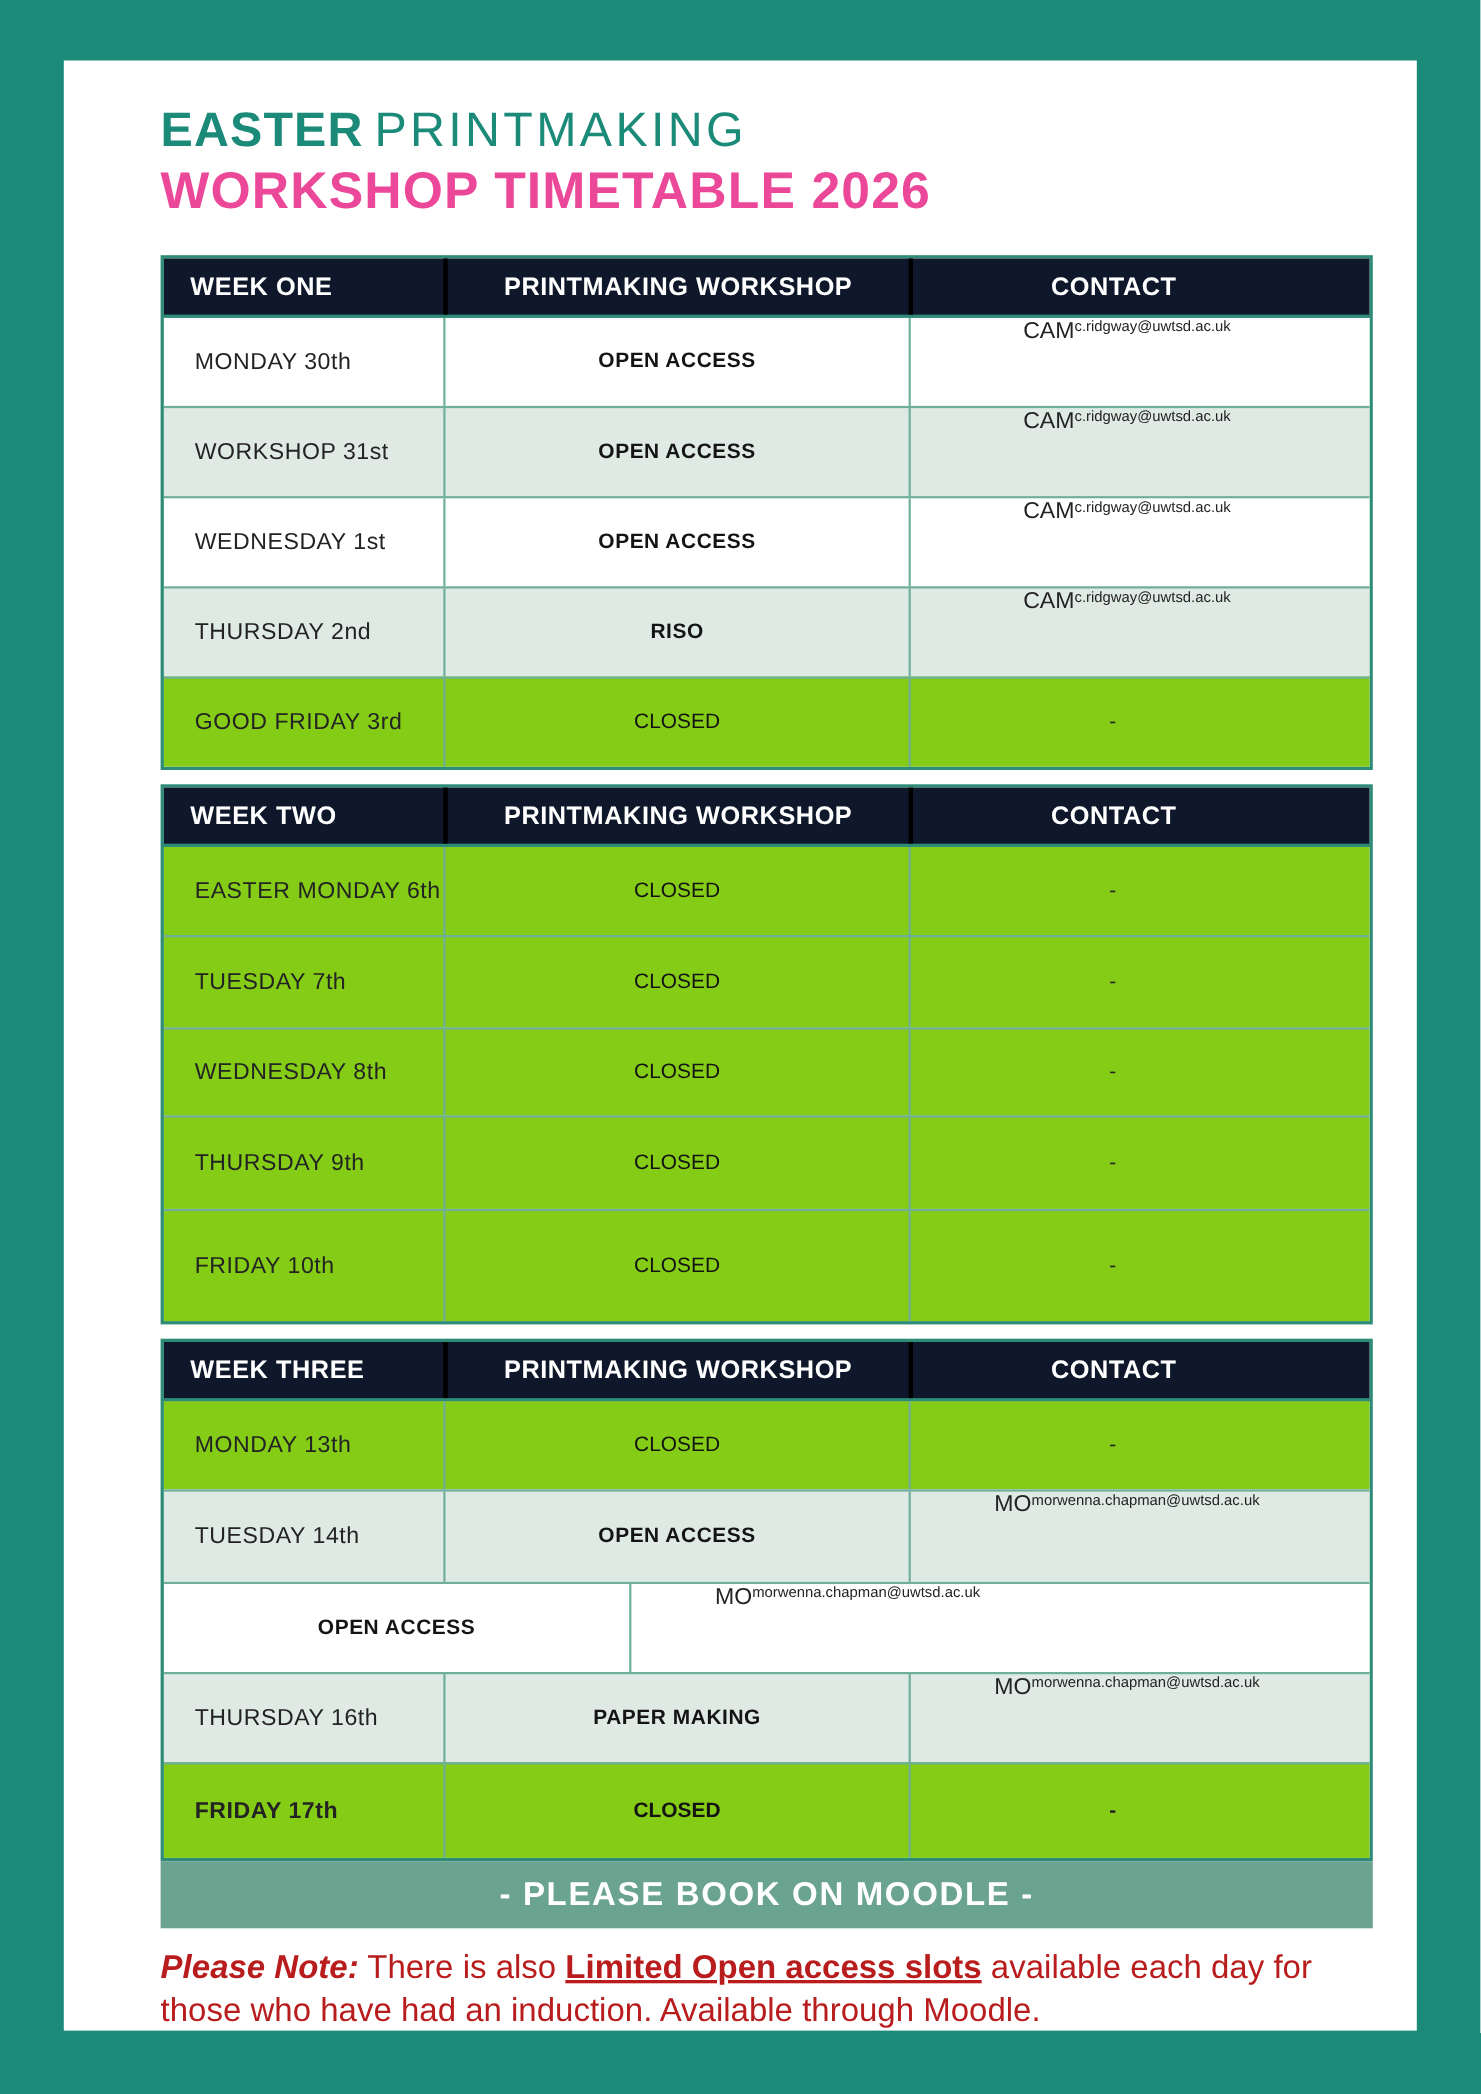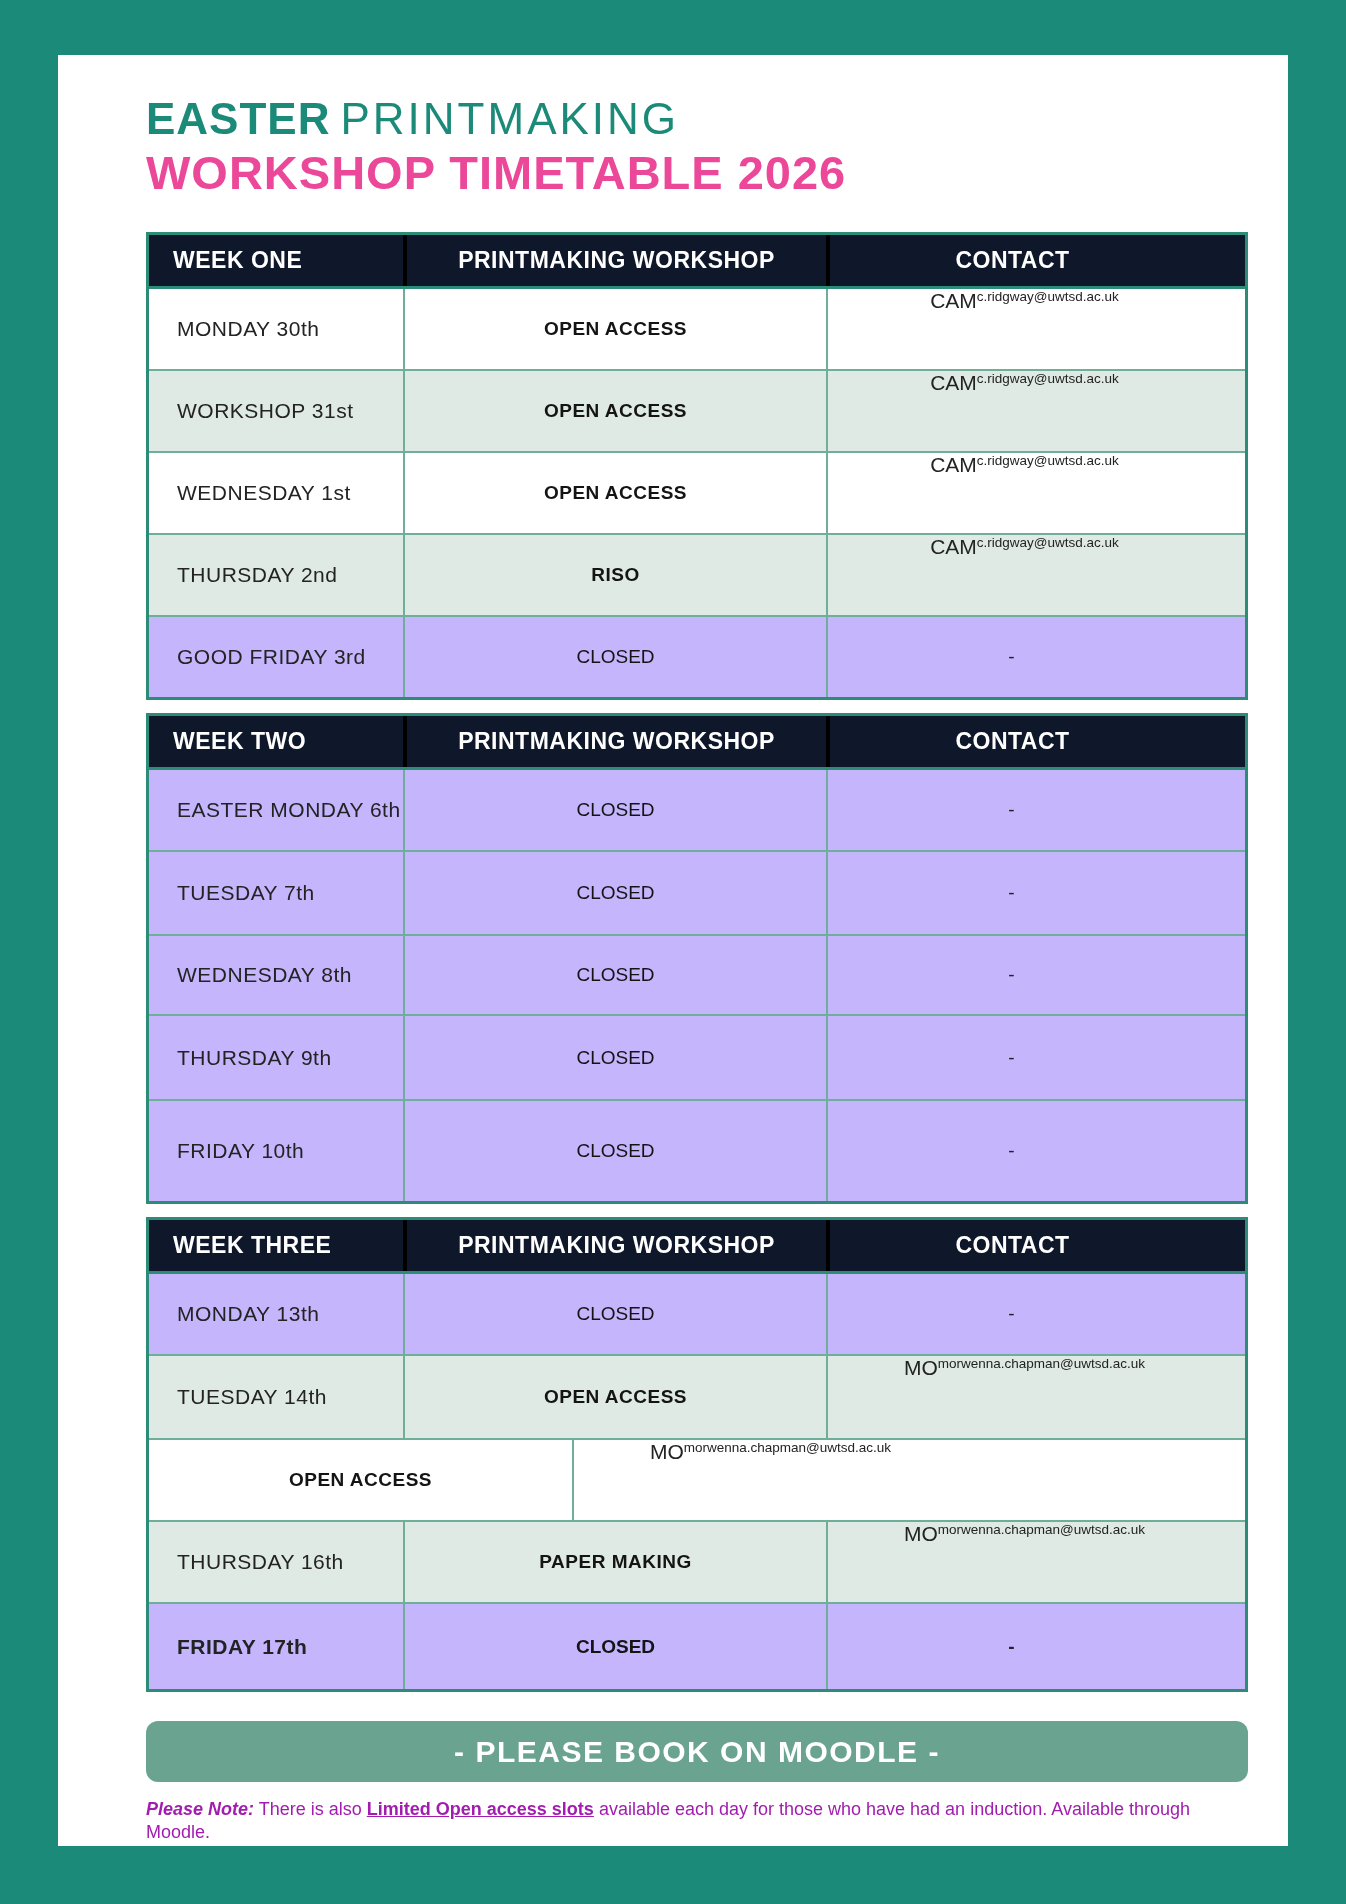--- a/index.html
+++ b/index.html
@@ -34,39 +34,39 @@
   .col-ct  { width:369px; }
   .th.col-day { padding-left:24px; }
   .th.col-ws, .th.col-ct { justify-content:center; }
 
   .tr { display:flex; height:80px; border-top:2px solid #6fae9b; }
   .tr.r0 { border-top:none; }
   .h82 { height:82px; } .h78 { height:78px; } .h83 { height:83px; }
   .h100 { height:100px; } .h85 { height:85px;font-weight:bold; }
   .bg-white { background:#ffffff; }
   .bg-green { background:#dfeae4; }
-  .bg-peach { background:#c4b5fd; }
+  .bg-peach { background:#84cc16; }
 
   .td { box-sizing:border-box; }
   .td + .td { border-left:2px solid #6fae9b; }
   .td.col-day { display:flex; align-items:center; padding-left:28px; font-size:21px; color:#232323; letter-spacing:0.5px; }
   .td.col-ws  { display:flex; align-items:center; justify-content:center; font-size:19px; color:#141414; }
   .td.col-ws.ws-bold { font-weight:bold; letter-spacing:0.5px; }
   .td.col-ct.contact { display:flex; flex-direction:row; justify-content:center; padding-left:26px; }
   .cname  { font-size:21px; color:#232323; margin-bottom:5px; }
   .cemail { font-size:13.5px; color:#232323; }
   .td.col-ct.dash { display:flex; align-items:center; justify-content:center; font-size:19px; color:#232323; }
 
   
   .banner {
-    margin-top:29px; height:61px; background:#6ba391;
+    margin-top:0; height:61px; background:#6ba391;
     display:flex; align-items:center; justify-content:center;
-    color:#ffffff; font-weight:bold; font-size:30px; letter-spacing:1.5px;border-radius:12px;
+    color:#ffffff; font-weight:bold; font-size:30px; letter-spacing:1.5px;
   }
-  .note { margin-top:16px; color:#a21caf; font-size:18px; line-height:1.3; }
+  .note { margin-top:16px; color:#b91c1c; font-size:30px; line-height:1.3; }
   .note .np { font-weight:bold; font-style:italic; }
   .note .nl { font-weight:bold; text-decoration:underline; }
 </style>
 </head>
 <body>
 
 <div class="page">
   <div class="sheet">
 
     <div class="title-line1">

